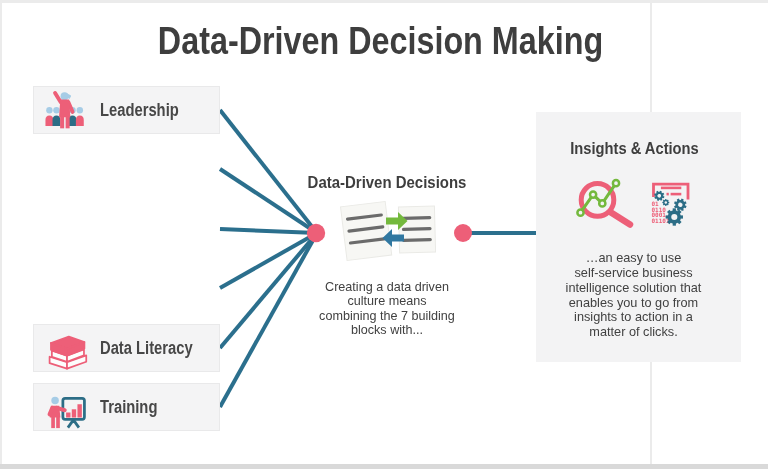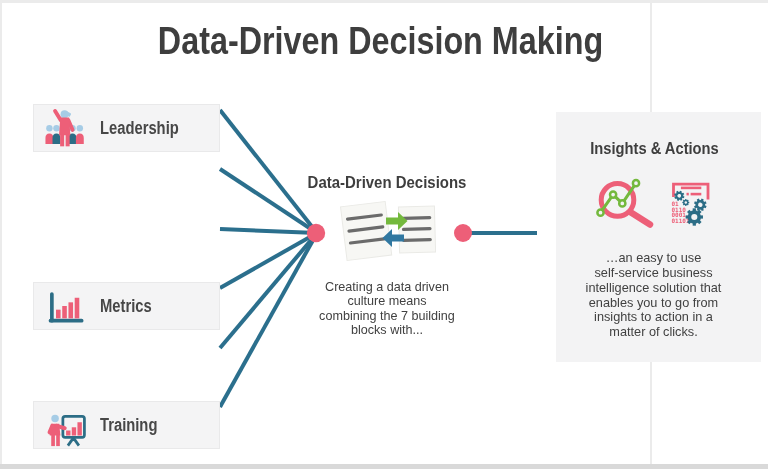--- a/index.html
+++ b/index.html
@@ -35,21 +35,20 @@
 
   .block {
     position: absolute;
     left: 33px;
     width: 187px; height: 48px;
     box-sizing: border-box;
     background: var(--box_bg, #f4f4f5);
     border: 1px solid var(--box_border, #e9e9ea);
     display: flex;
     align-items: center;
-    margin-top: 18px;
   }
   .block-icon { width: 44px; height: 44px; margin-left: 11px; flex: 0 0 auto; }
   .block-label {
     margin-left: 11px;
     font-size: 18px;
     font-weight: bold;
     color: var(--label_text, #474747);
     white-space: nowrap;
     transform: scaleX(0.82);
     transform-origin: left center;
@@ -73,21 +72,21 @@
     font-size: 13.4px;
     line-height: 14.4px;
     color: var(--body_text, #414141);
     white-space: pre-line;
     transform: scaleX(0.94);
     transform-origin: center top;
   }
 
   .panel {
     position: absolute;
-    left: 556px; top: 112px;
+    left: 536px; top: 112px;
     width: 205px; height: 250px;
     background: var(--panel_bg, #f3f3f4);
   }
   .panel-heading {
     margin-top: 27px;
     width: 197px;
     text-align: center;
     font-size: 17px;
     line-height: 1.15;
     font-weight: bold;
@@ -161,34 +160,35 @@
         <path d="M16.7 11.5 h9.6 l1.4 19.5 h-12.4 z" fill="var(--pink)"></path>
         <rect x="16.5" y="30" width="4.4" height="13" fill="var(--pink)"></rect>
         <rect x="22.5" y="30" width="4.4" height="13" fill="var(--pink)"></rect>
       </g>
     </svg>
     <span class="block-label">Leadership</span>
   </div>
 
 
 
-  <div class="block" style="top:264px">
+
+  <div class="block" style="top:324px">
     <svg class="block-icon" viewBox="0 0 48 46">
-      <line x1="7.5" y1="10" x2="7.5" y2="39" stroke="var(--icon_teal)" stroke-width="4" stroke-linecap="round"></line>
-      <line x1="6" y1="39" x2="40" y2="39" stroke="var(--icon_teal)" stroke-width="4" stroke-linecap="round"></line>
-      <g fill="var(--pink)">
-        <rect x="12" y="27" width="5" height="9.5"></rect>
-        <rect x="18.8" y="23" width="5" height="13.5"></rect>
-        <rect x="25.6" y="19" width="5" height="17.5"></rect>
-        <rect x="32.4" y="14" width="5" height="22.5"></rect>
+      <g stroke="var(--pink)" stroke-width="1.9" stroke-linejoin="round" transform="translate(0,3)">
+        <polygon points="5,29.5 24,35.5 24,42.5 5,36.5" fill="#fdfdfd"></polygon>
+        <polygon points="45,28 24,35.5 24,42.5 45,35" fill="#fdfdfd"></polygon>
+        <polygon points="7.5,23 24,28.5 24,35 7.5,29.5" fill="#fdfdfd"></polygon>
+        <polygon points="42.5,21.5 24,28.5 24,35 42.5,28" fill="#fdfdfd"></polygon>
+        <polygon points="6.5,14.5 26,7.5 43,13.5 24,21" fill="var(--pink)"></polygon>
+        <polygon points="6.5,14.5 24,21 24,28.5 6.5,22" fill="var(--pink)"></polygon>
+        <polygon points="43,13.5 24,21 24,28.5 43,20.5" fill="var(--pink)"></polygon>
       </g>
     </svg>
-    <span class="block-label">Metrics</span>
+    <span class="block-label">Data Literacy</span>
   </div>
-
 
   <div class="block" style="top:383px">
     <svg class="block-icon" viewBox="0 0 48 47">
       <g stroke="var(--icon_teal)" stroke-width="3" fill="none">
         <rect x="19.5" y="14" width="23.5" height="23" rx="2.5"></rect>
         <line x1="31" y1="37" x2="31" y2="41"></line>
         <line x1="31" y1="37.5" x2="25" y2="46"></line>
         <line x1="31" y1="37.5" x2="37" y2="46"></line>
       </g>
       <g fill="var(--pink)">

